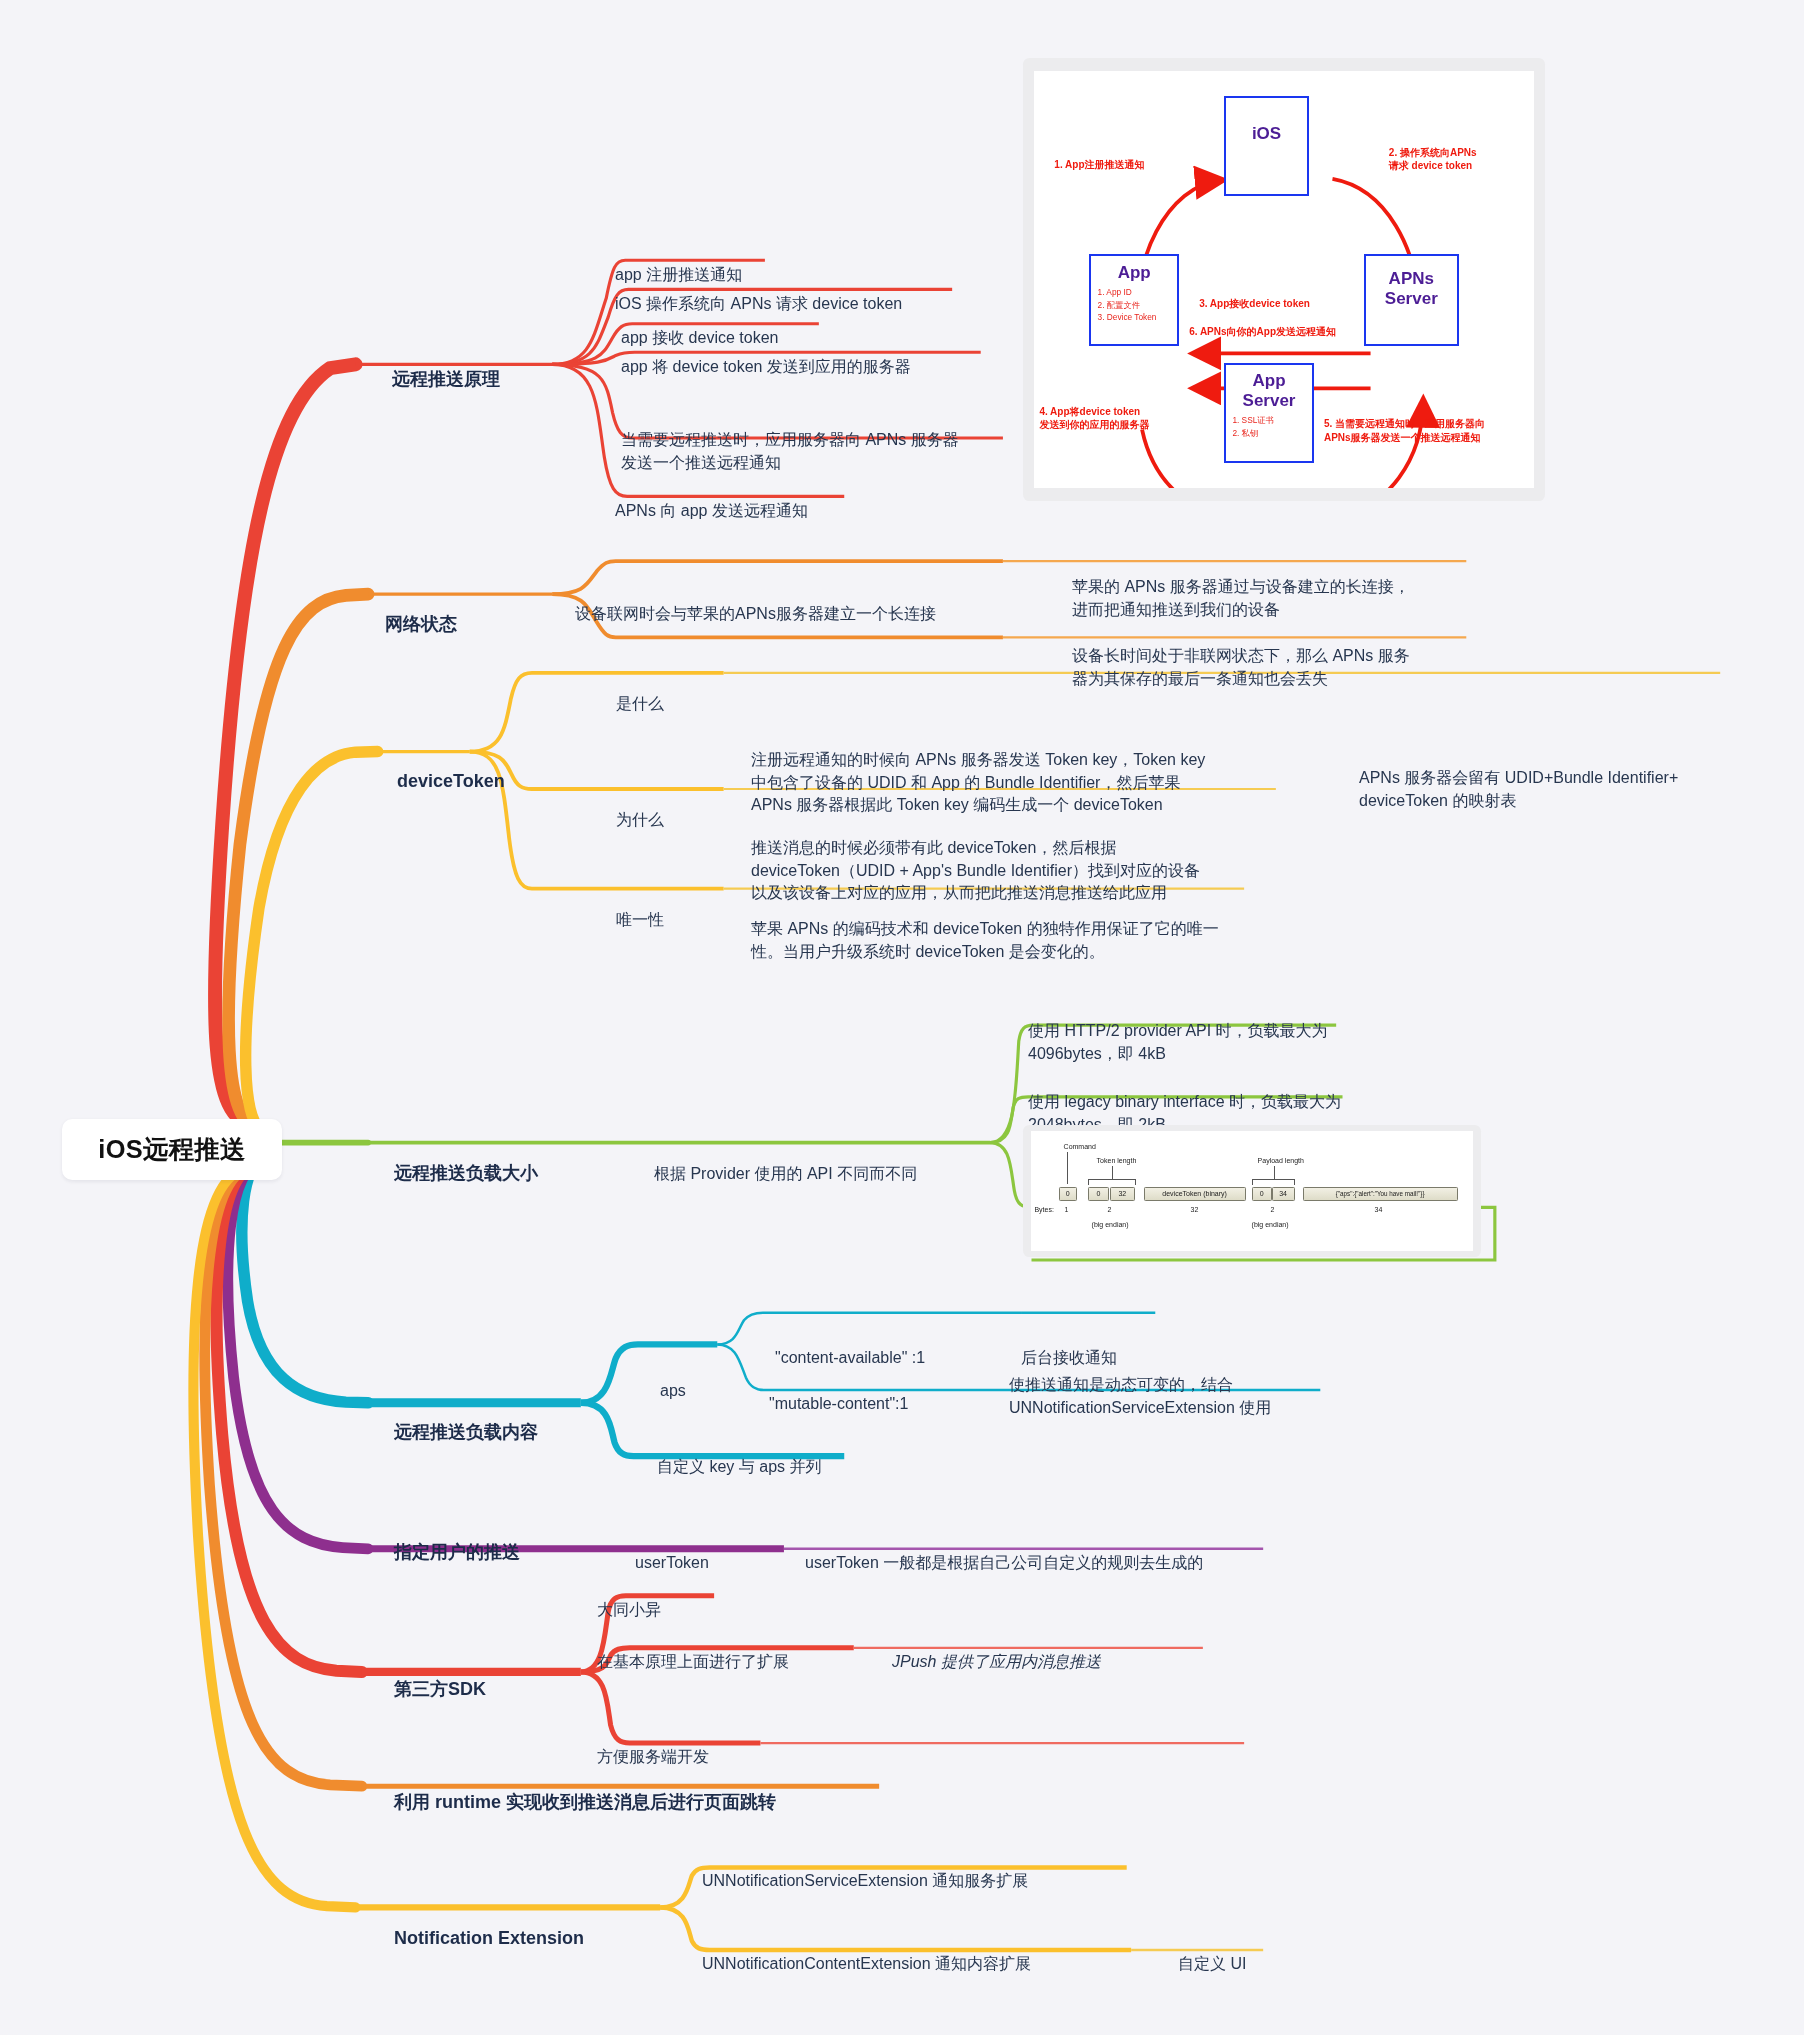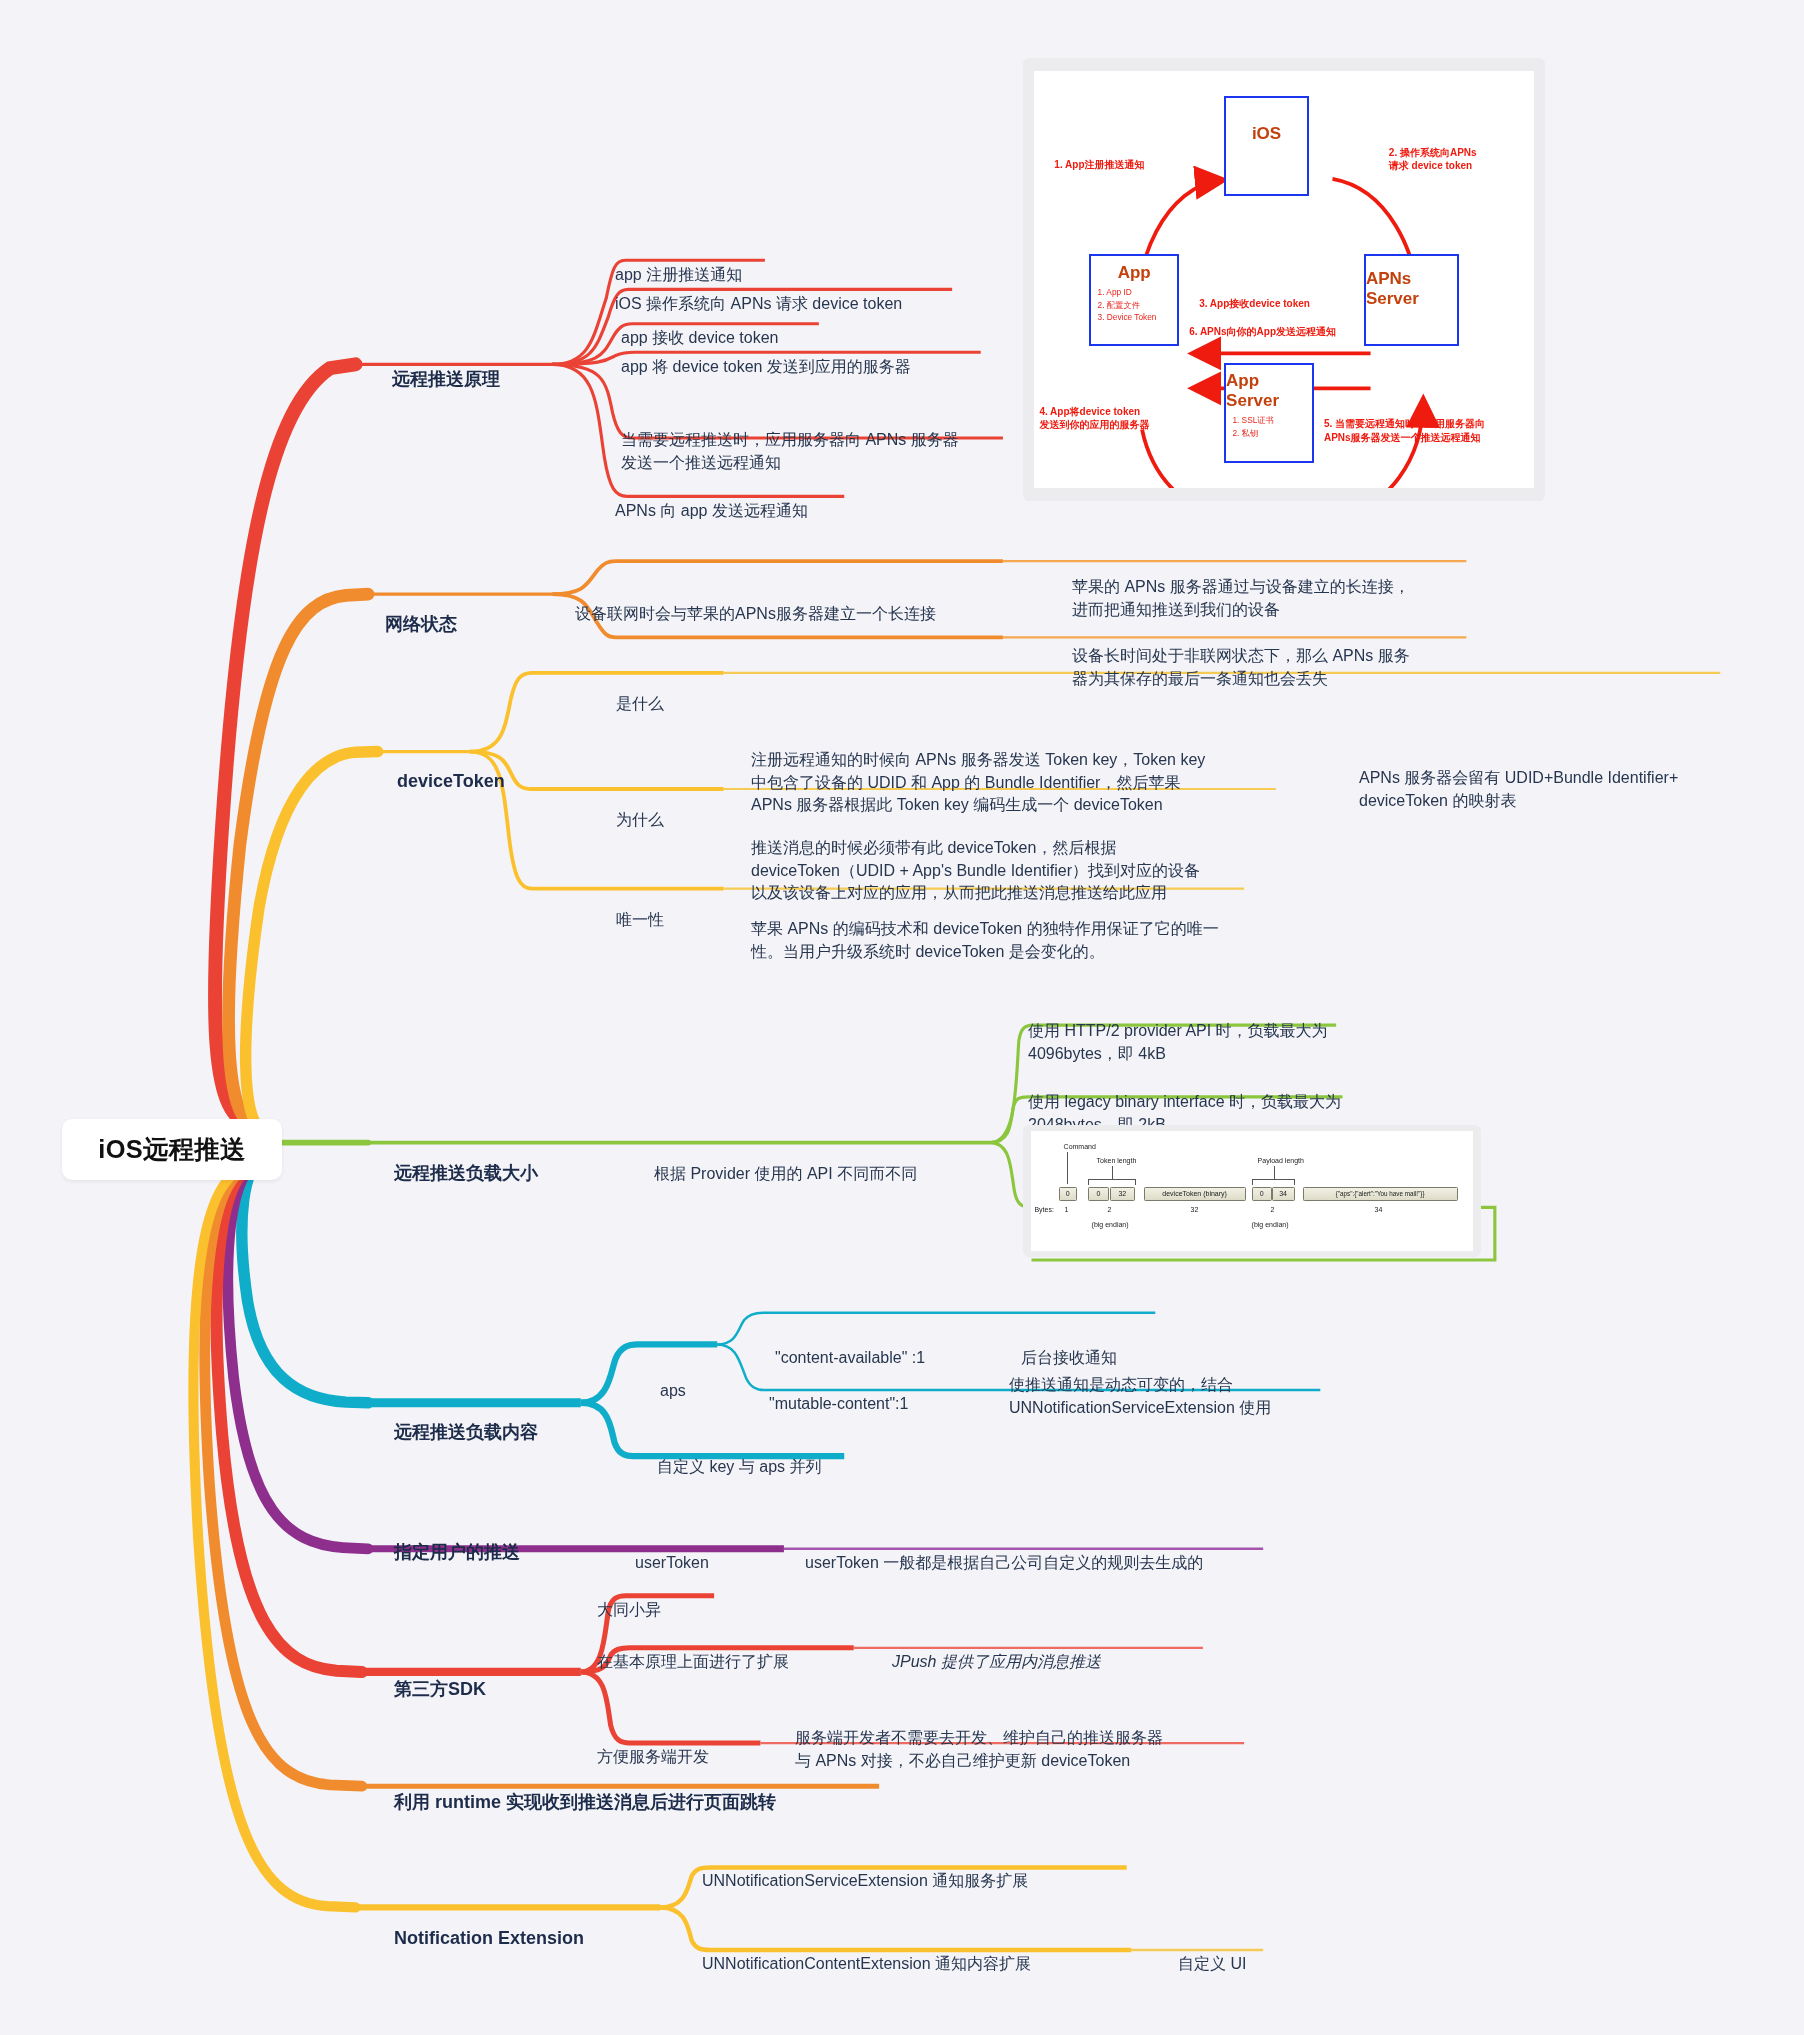--- a/index.html
+++ b/index.html
@@ -83,23 +83,23 @@
     position: absolute;
     border: 2.5px solid #1a36f0;
     background: #fff;
     display: flex;
     flex-direction: column;
     align-items: center;
   }
   .dbox .dtitle {
     font-weight: 700;
     font-size: 17px;
-    color: #c2410c;
+    color: #4c1d95;
     margin-top: 6.3px;
-    text-align: left;
+    text-align: center;
     line-height: 1.15;
   }
   .dbox .dsub {
     font-size: 8.3px;
     color: #e8241c;
     align-self: flex-start;
     margin-left: 6.3px;
     margin-top: 3.8px;
     line-height: 1.5;
     white-space: pre-line;
@@ -272,22 +272,20 @@
 
   <div class="node l1" style="left:394px; top:1512px;">指定用户的推送</div>
   <div class="node l2" style="left:635px; top:1524px;">userToken</div>
   <div class="node l3" style="left:805px; top:1524px;">userToken 一般都是根据自己公司自定义的规则去生成的</div>
 
   <div class="node l1" style="left:394px; top:1649px;">第三方SDK</div>
   <div class="node l2" style="left:597px; top:1571px;">大同小异</div>
   <div class="node l2" style="left:597px; top:1623px;">在基本原理上面进行了扩展</div>
   <div class="node l3" style="left:892px; top:1623px;font-style:italic;">JPush 提供了应用内消息推送</div>
   <div class="node l2" style="left:597px; top:1718px;">方便服务端开发</div>
-  <div class="node l3" style="left:795px; top:1699px;">服务端开发者不需要去开发、维护自己的推送服务器
-与 APNs 对接，不必自己维护更新 deviceToken</div>
 
   <div class="node l1" style="left:394px; top:1762px;">利用 runtime 实现收到推送消息后进行页面跳转</div>
 
   <div class="node l1" style="left:394px; top:1898px;">Notification Extension</div>
   <div class="node l2" style="left:702px; top:1842px;">UNNotificationServiceExtension 通知服务扩展</div>
   <div class="node l2" style="left:702px; top:1925px;">UNNotificationContentExtension 通知内容扩展</div>
   <div class="node l3" style="left:1178px; top:1925px;">自定义 UI</div>
 
   <div id="apns-diagram" class="img-panel">
     <div class="img-inner">

